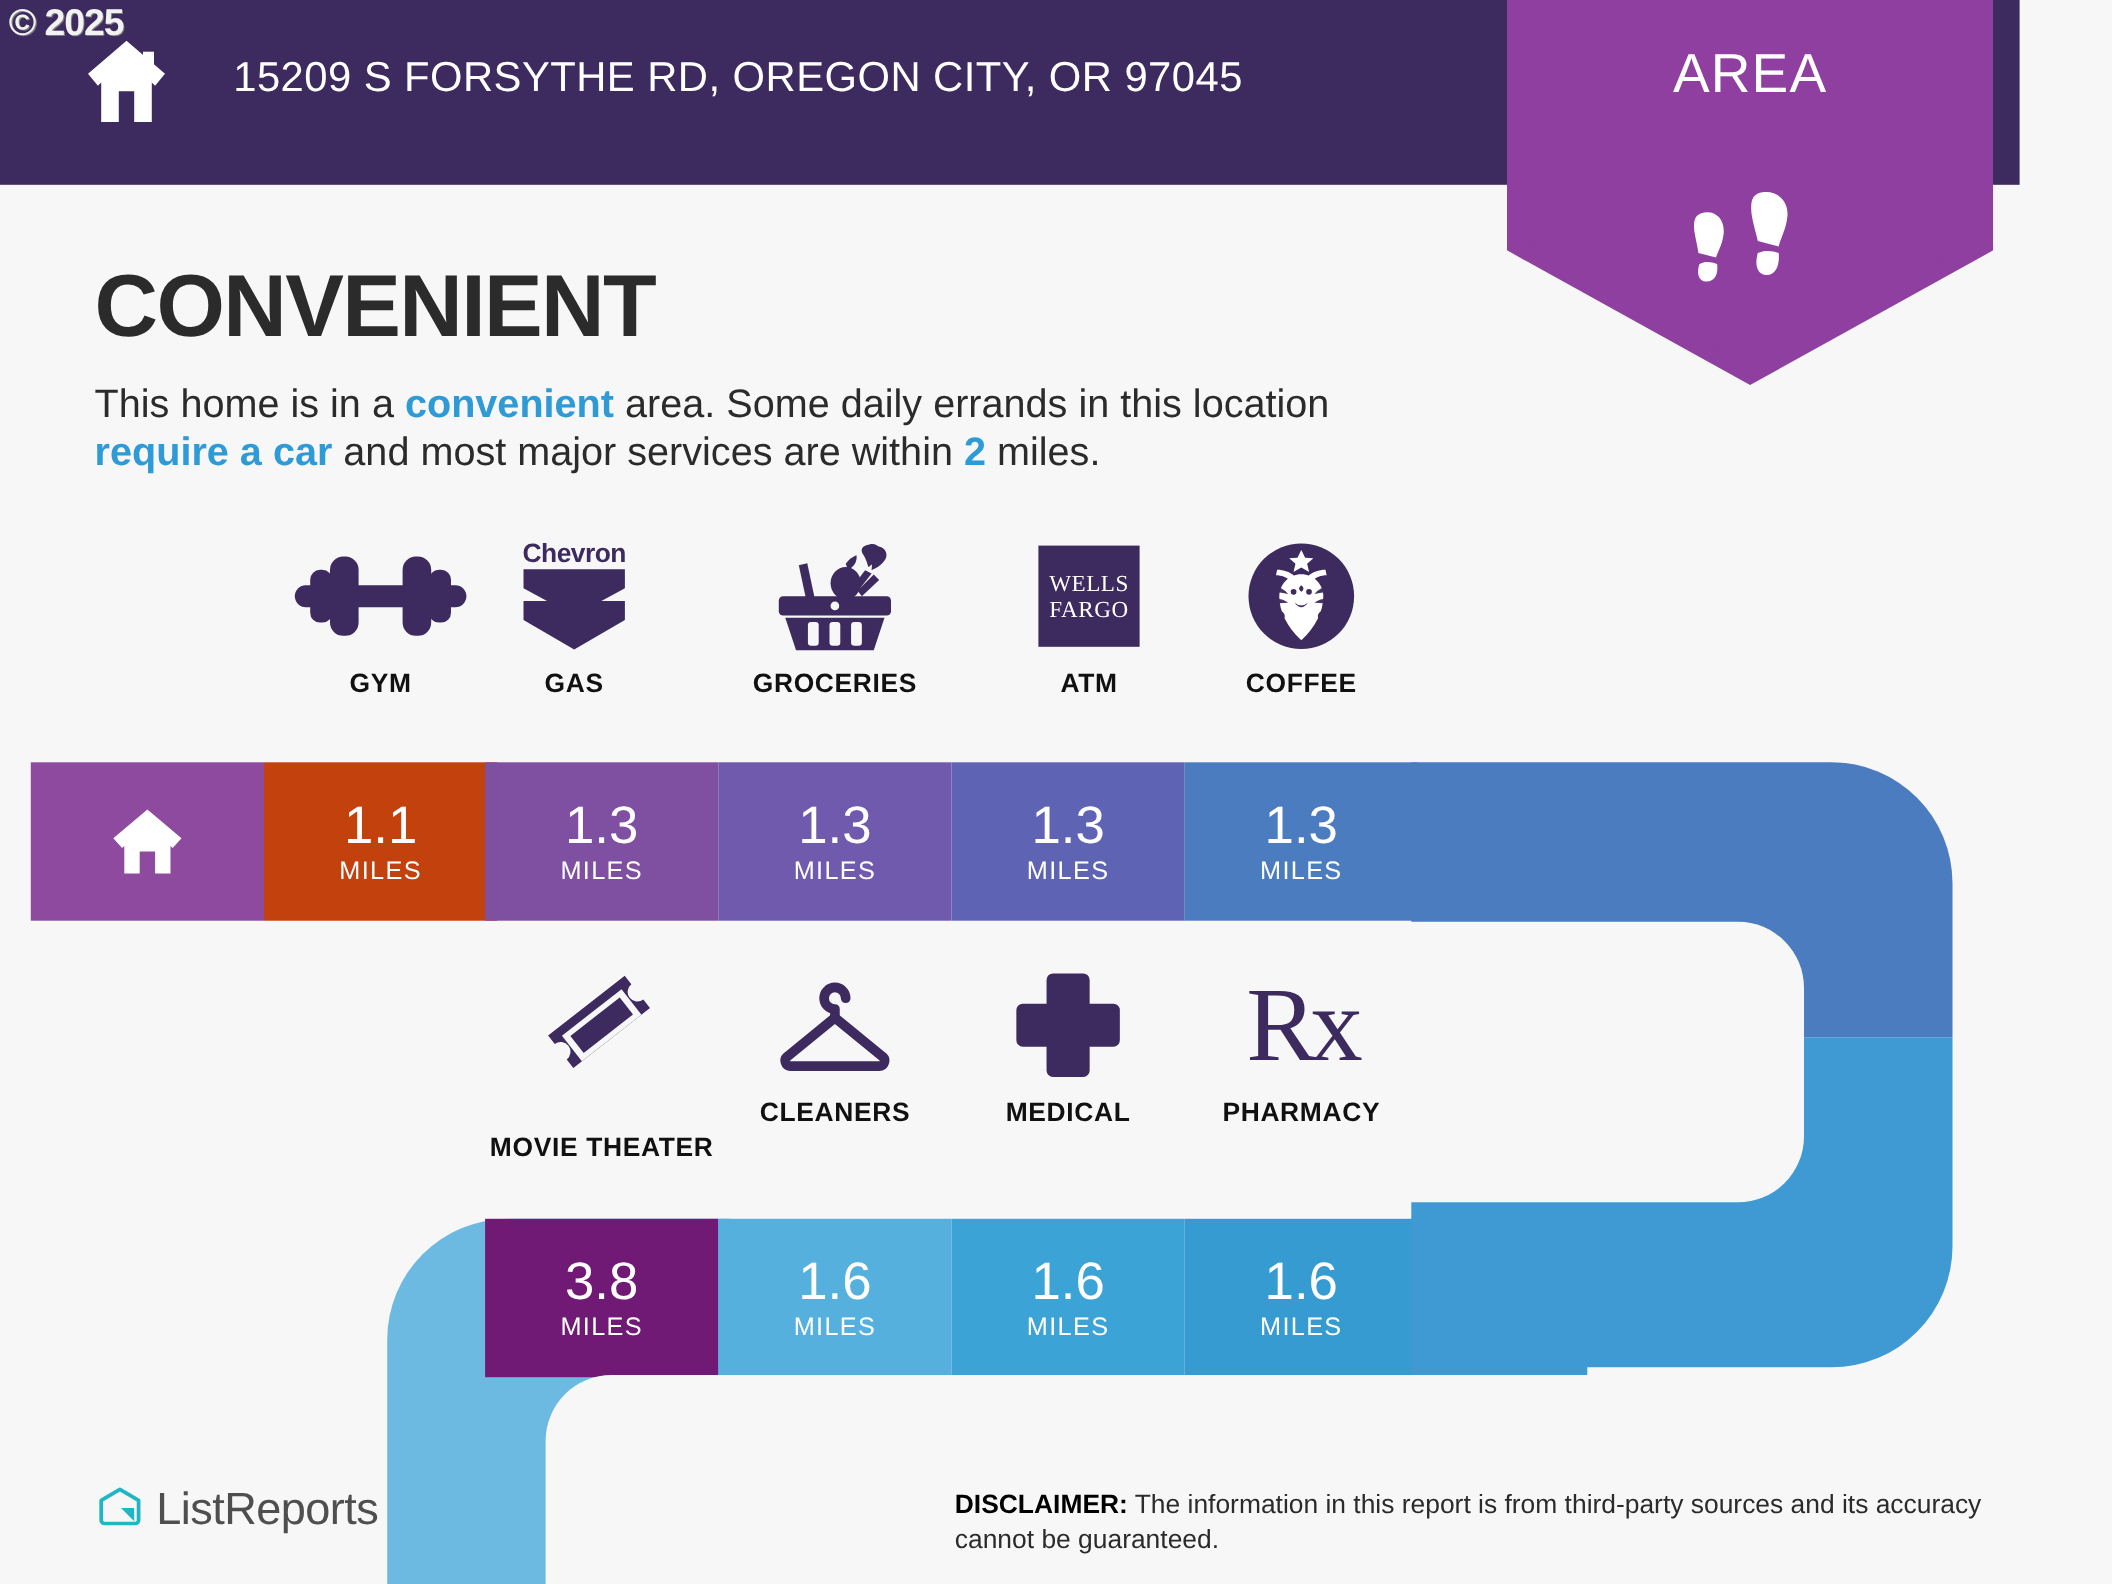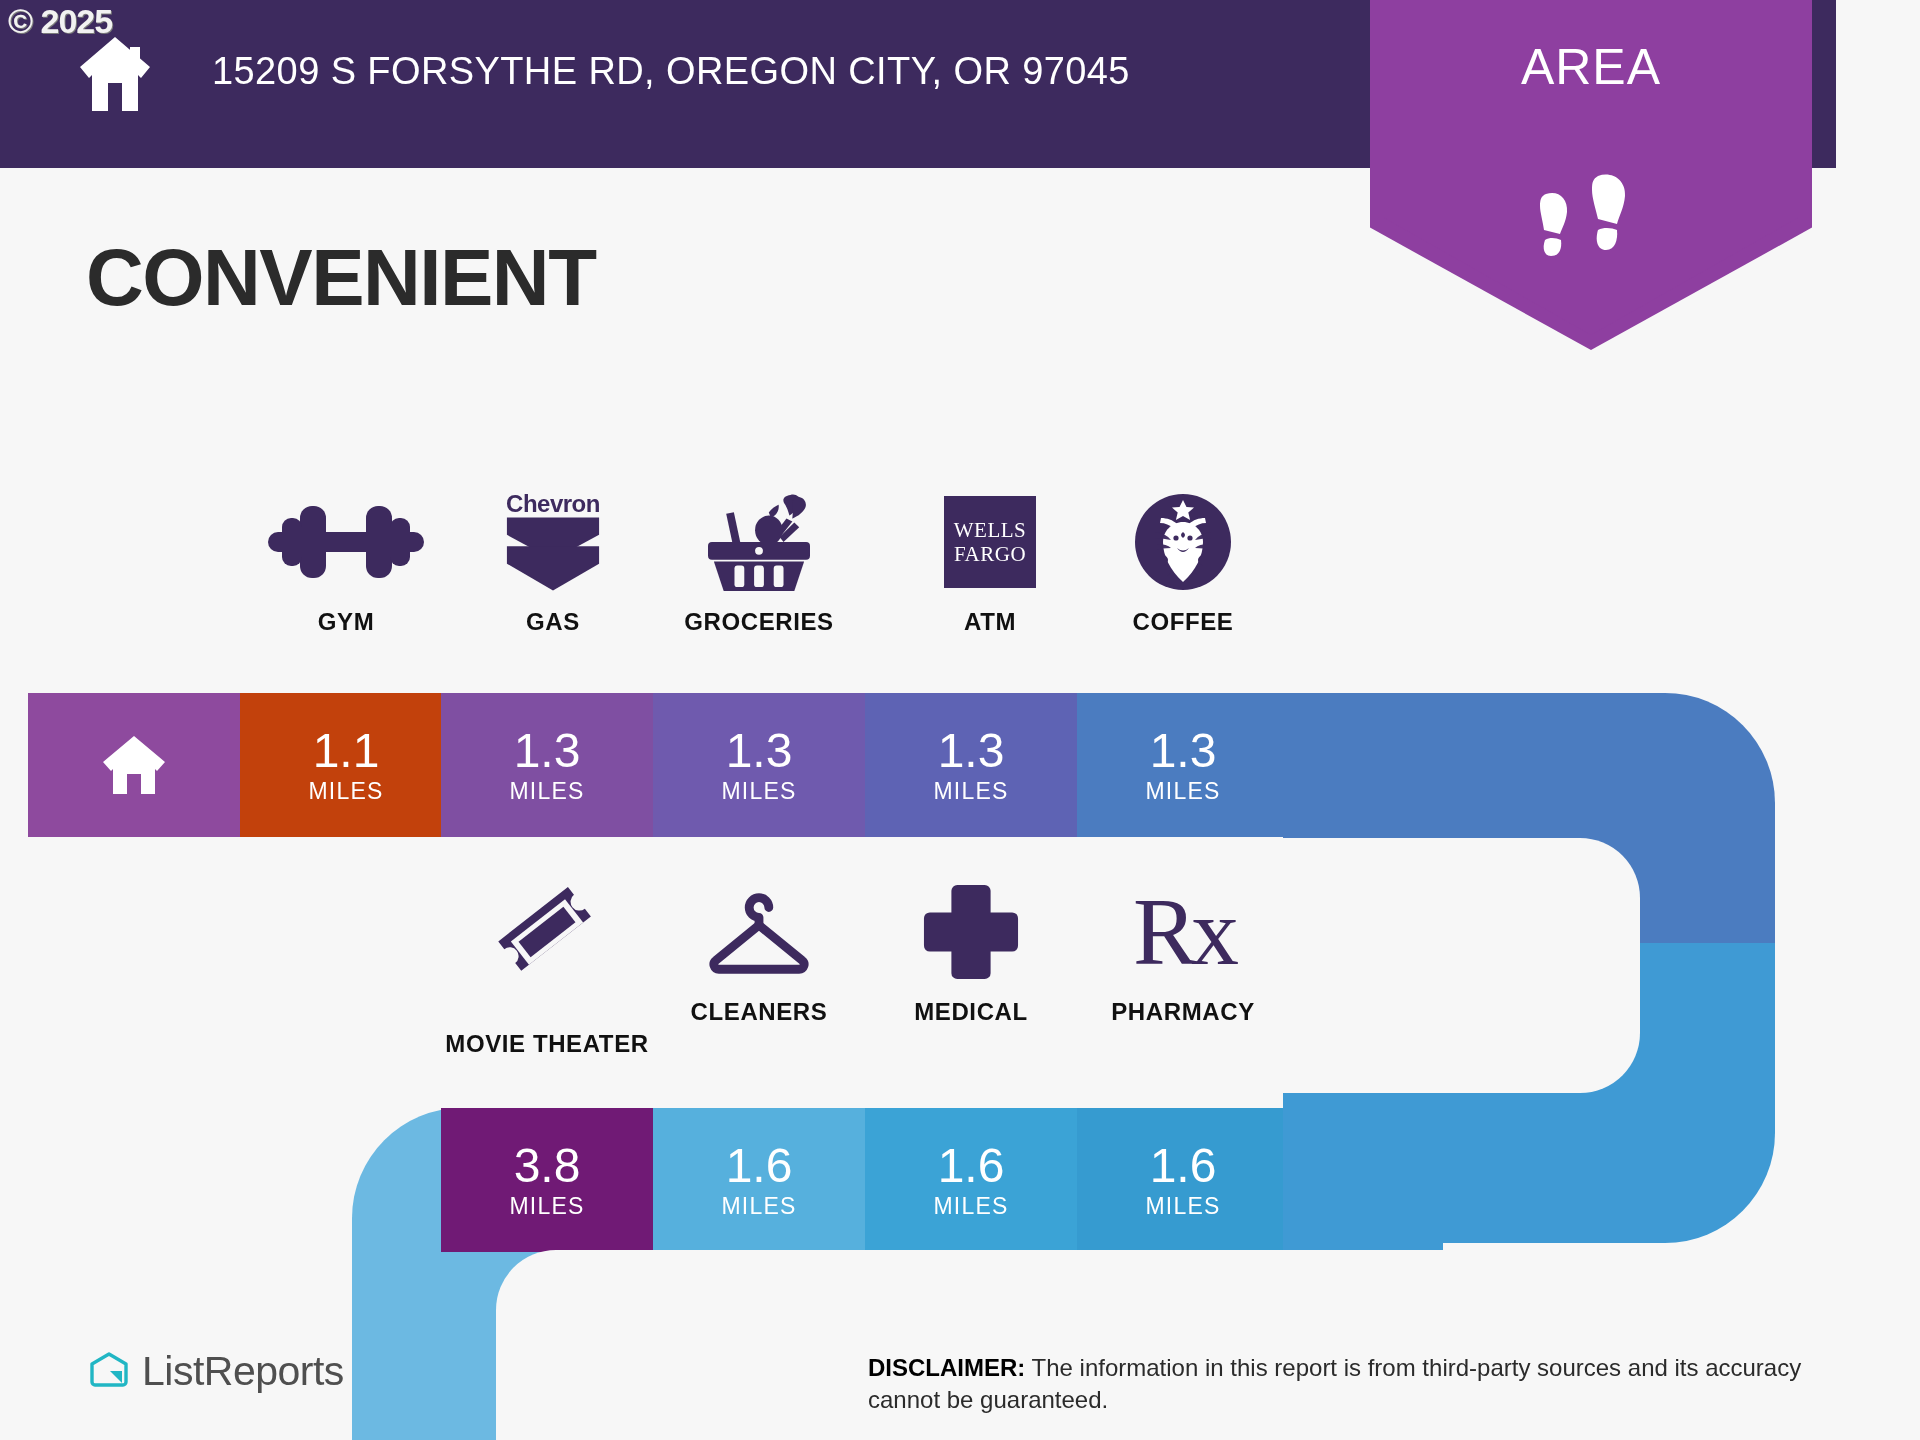--- a/index.html
+++ b/index.html
@@ -148,39 +148,42 @@
       <g fill="#ffffff">
         <path d="M10 24 C22 20 32 28 31 42 C30 52 26 58 24 64 L8 60 C7 52 4 42 4 36 C4 30 5 26 10 24 Z"></path>
         <path d="M9 70 C14 67 20 68 25 70 C26 78 24 86 15 86 C8 86 6 78 9 70 Z"></path>
         <path d="M62 6 C76 1 90 10 89 26 C88 38 83 46 81 54 L62 49 C60 40 56 28 56 20 C56 12 57 9 62 6 Z"></path>
         <path d="M62 60 C68 57 76 58 81 60 C82 70 79 80 70 80 C61 80 59 70 62 60 Z"></path>
       </g>
     </svg>
   </div>
 
   <div id="headline">CONVENIENT</div>
+  <div id="subtext">
+    <span>This home is in a </span><span class="hl">convenient</span><span> area. Some daily errands in this location </span><span class="hl">require a car</span><span> and most major services are within </span><span class="hl">2</span><span> miles.</span>
+  </div>
 
   <div class="icon-row">
 
     <div class="icon-cell" style="left:240px; top:490px;">
       <div class="icon-art">
         <svg viewBox="0 0 160 100" width="160" height="100">
           <g fill="#3d2a5e">
             <rect x="34" y="14" width="26" height="72" rx="12"></rect>
             <rect x="100" y="14" width="26" height="72" rx="12"></rect>
             <rect x="16" y="26" width="20" height="48" rx="9"></rect>
             <rect x="124" y="26" width="20" height="48" rx="9"></rect>
             <rect x="2" y="40" width="156" height="20" rx="10"></rect>
           </g>
         </svg>
       </div>
       <div class="icon-label">GYM</div>
     </div>
 
-    <div class="icon-cell" style="left:447px; top:490px;justify-content:flex-end;">
+    <div class="icon-cell" style="left:416px; top:490px;justify-content:flex-end;">
       <div class="icon-art">
         <div style="display:flex;flex-direction:column;align-items:center;">
           <div style="font-size:24px;font-weight:bold;color:#3d2a5e;letter-spacing:-0.5px;line-height:24px;">Chevron</div>
           <svg viewBox="0 0 100 78" width="96" height="76" style="margin-top:1px;">
             <g fill="#3d2a5e">
               <path d="M2 0 H98 V18 L50 44 L2 18 Z"></path>
               <path d="M2 30 H98 V48 L50 76 L2 48 Z"></path>
             </g>
           </svg>
         </div>

